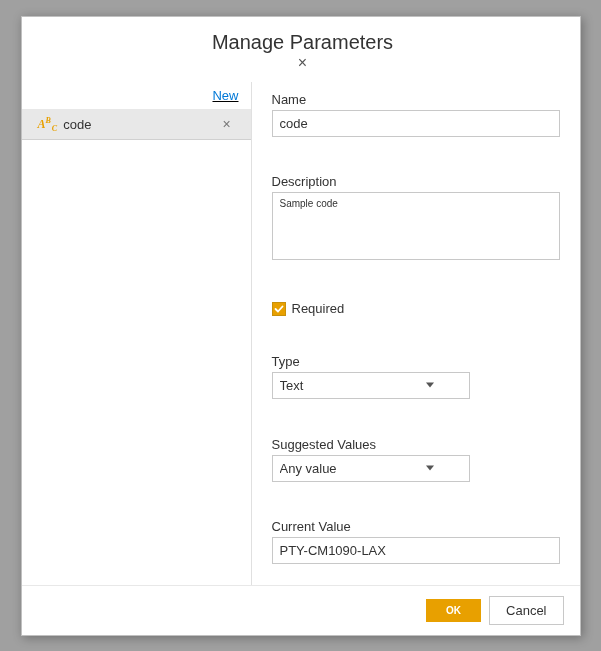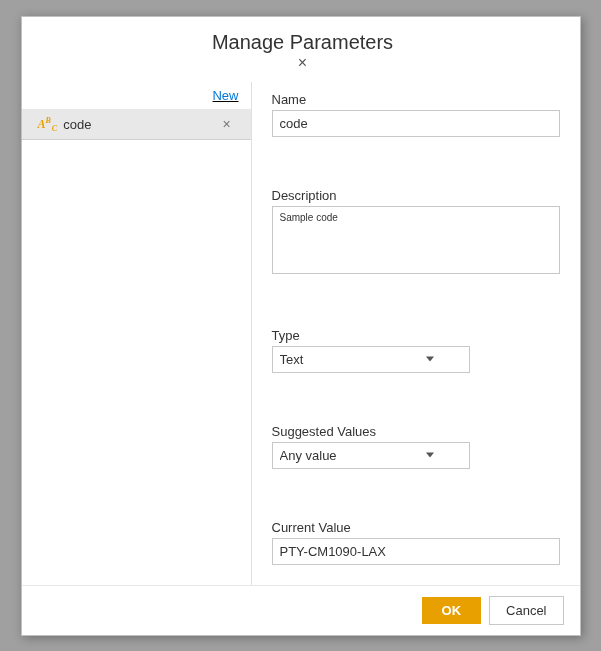--- a/index.html
+++ b/index.html
@@ -237,21 +237,21 @@
       padding: 10px 16px;
       gap: 8px;
       border-top: 1px solid #e8e8e8;
     }
 
     .btn-ok {
       background: #e8a000;
       color: #ffffff;
       border: none;
       padding: 6px 20px;
-      font-size: 13px;
+      font-size: 10px;
       cursor: pointer;
       font-weight: 600;
     }
 
     .btn-cancel {
       background: #ffffff;
       color: #333;
       border: 1px solid #c8c8c8;
       padding: 6px 16px;
       font-size: 13px;
@@ -288,20 +288,28 @@
       <div class="field-group">
         <label class="field-label">Name</label>
         <input class="field-input" type="text" value="code" style="">
       </div>
 
       <div class="field-group">
         <label class="field-label">Description</label>
         <textarea class="field-textarea" style="">Sample code</textarea>
       </div>
 
+      <div class="checkbox-row">
+        <div class="checkbox-custom">
+          <svg viewBox="0 0 10 10" fill="none" xmlns="http://www.w3.org/2000/svg">
+            <polyline points="1.5,5 4,7.5 8.5,2.5" stroke="white" stroke-width="1.8" fill="none" stroke-linecap="round" stroke-linejoin="round"></polyline>
+          </svg>
+        </div>
+        <span class="checkbox-label">Required</span>
+      </div>
 
       <div class="field-group">
         <label class="field-label">Type</label>
         <div class="select-wrapper">
           <select class="field-select">
             <option>Text</option>
             <option>Number</option>
             <option>Decimal Number</option>
             <option>Date/Time</option>
             <option>Duration</option>

